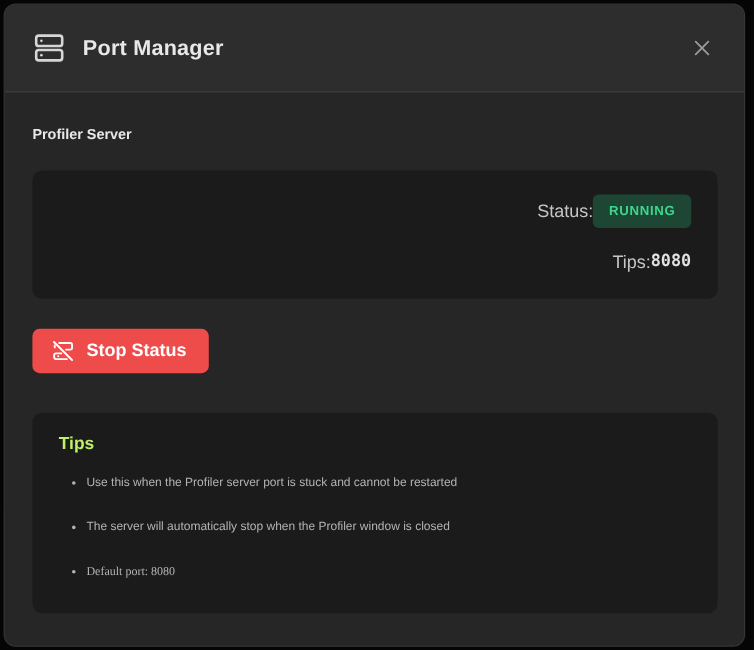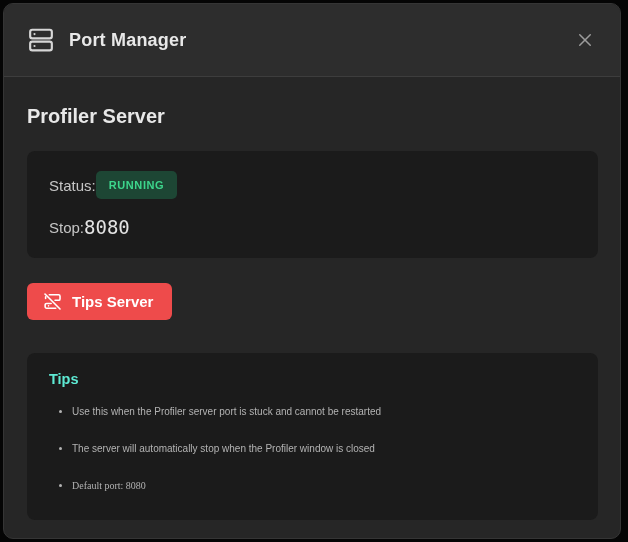--- a/index.html
+++ b/index.html
@@ -47,55 +47,55 @@
     display: inline-flex; align-items: center; justify-content: center;
     background: transparent;
     border: none;
     color: #9c9c9c;
     cursor: pointer;
     margin-right: -4px;
   }
   
   .content { padding: 28px 22px 0 23px; }
   .section-title {
-    font-size: 20px;
+    font-size: 12px;
     font-weight: 700;
     color: #e8e8e8;
     margin-bottom: 23px;
   }
   .panel {
     background: #1b1b1b;
     border-radius: 8px;
   }
   .status-panel {
     padding: 20px 22px;
     display: flex;
     flex-direction: column;
     gap: 17px;
   }
   .kv-row {
     display: flex;
     align-items: center;
-    justify-content: flex-start;
+    justify-content: flex-end;
     min-height: 22px;
   }
   .kv-label { font-size: 15px; color: #c6c6c6; }
   .badge-running {
     background: #1d4634;
     color: #3dd68c;
     font-size: 11px;
     font-weight: 700;
     letter-spacing: 0.6px;
     padding: 8px 13px;
     border-radius: 5px;
   }
   .port-value {
     font-family: "DejaVu Sans Mono", monospace;
-    font-size: 19px;
-    font-weight: 400;
+    font-size: 14px;
+    font-weight: 700;
     color: #e3e3e3;
   }
   
   .stop-btn {
     margin-top: 25px;
     display: inline-flex;
     align-items: center;
     gap: 10px;
     background: #ee4b4b;
     color: #ffffff;
@@ -110,21 +110,21 @@
   }
   .stop-btn .btn-icon { display: inline-flex; }
   
   .tips-panel {
     margin-top: 33px;
     padding: 18px 22px 24px 22px;
   }
   .tips-title {
     font-size: 14.5px;
     font-weight: 700;
-    color: #5eead4;
+    color: #bef264;
     margin-bottom: 15px;
   }
   .tips-list {
     list-style: disc;
     padding-left: 23px;
     color: #b3b3b3;
   }
   .tips-list li {
     font-size: 10px;
     line-height: 20px;
@@ -162,37 +162,37 @@
 
     <div class="section-title">Profiler Server</div>
 
     
     <div class="panel status-panel">
       <div class="kv-row">
         <span class="kv-label">Status:</span>
         <span class="badge-running">RUNNING</span>
       </div>
       <div class="kv-row">
-        <span class="kv-label">Stop:</span>
+        <span class="kv-label">Tips:</span>
         <span class="port-value">8080</span>
       </div>
     </div>
 
     
     <button class="stop-btn">
       <span class="btn-icon">
         <svg width="19" height="19" viewBox="0 0 24 24" fill="none" stroke="currentColor" stroke-width="2" stroke-linecap="round" stroke-linejoin="round">
           <path d="M8 3.5h11.7a1.8 1.8 0 0 1 1.8 1.8v3.4a1.8 1.8 0 0 1-1.8 1.8H15.2"></path>
           <path d="M3.3 6.2v2"></path>
           <path d="M10.3 14.5H4.5a1.8 1.8 0 0 0-1.8 1.8v2.4a1.8 1.8 0 0 0 1.8 1.8h11.6"></path>
           <path d="M7 17.5h.01"></path>
           <line x1="2.5" y1="2.5" x2="21.5" y2="21.5"></line>
         </svg>
       </span>
-      <span>Tips Server</span>
+      <span>Stop Status</span>
     </button>
 
     
     <div class="panel tips-panel">
       <div class="tips-title">Tips</div>
       <ul class="tips-list">
         <li>Use this when the Profiler server port is stuck and cannot be restarted</li>
         <li>The server will automatically stop when the Profiler window is closed</li>
         <li>Default port: 8080</li>
       </ul>

